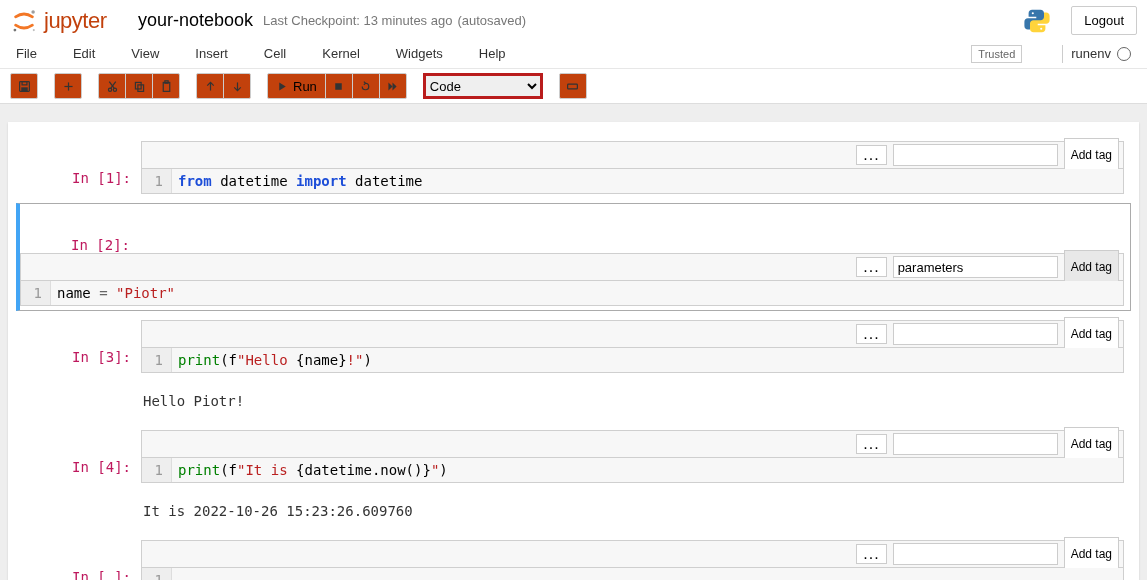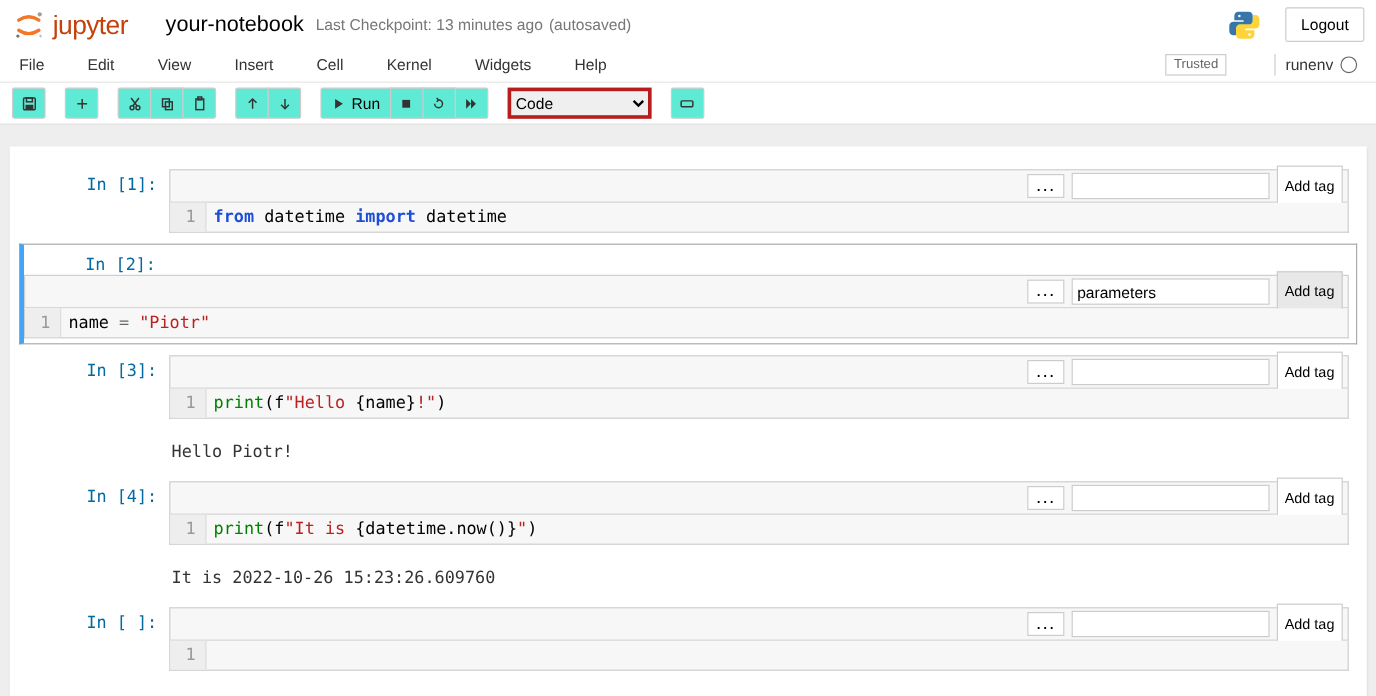--- a/index.html
+++ b/index.html
@@ -15,35 +15,35 @@
 .python-logo { width: 28px; height: 28px; margin-right: 20px; }
 .logout-btn { border: 1px solid #ccc; background: #fff; padding: 6px 12px; font-size: 13px; border-radius: 2px; cursor: pointer; }
 .menubar { display: flex; align-items: center; border-bottom: 1px solid #e7e7e7; padding: 0 10px; height: 30px; }
 .menu-item { padding: 5px 16px 5px 6px; cursor: pointer; font-size: 13px; margin-right: 14px; }
 .menubar-spacer { flex: 1; }
 .trusted { border: 1px solid #ccc; padding: 2px 6px; font-size: 11px; color: #666; margin-right: 10px; }
 .kernel-sep { border-left: 1px solid #ccc; height: 18px; margin: 0 8px 0 30px; }
 .kernel-name { font-size: 13px; margin-right: 6px; }
 .kernel-ind { width: 14px; height: 14px; border: 1.5px solid #666; border-radius: 50%; margin-right: 6px; }
 .toolbar { display: flex; align-items: center; padding: 4px 10px; gap: 3px; border-bottom: 1px solid #ddd; }
-.tb-btn { border: 1px solid #ccc; background: #5eead4; min-width: 28px; height: 26px; display: inline-flex; align-items: center; justify-content: center; cursor: pointer; font-size: 13px; border-radius: 2px; }
+.tb-btn { border: 1px solid #ccc; background: #c2410c; min-width: 28px; height: 26px; display: inline-flex; align-items: center; justify-content: center; cursor: pointer; font-size: 13px; border-radius: 2px; }
 .tb-group { display: flex; gap: 0; }
 .tb-group .tb-btn { border-radius: 0; margin-left: -1px; }
 .tb-group .tb-btn:first-child { margin-left: 0; border-radius: 2px 0 0 2px; }
 .tb-group .tb-btn:last-child { border-radius: 0 2px 2px 0; }
 .tb-gap { width: 10px; }
 .run-btn { padding: 0 8px; }
 .run-btn span { margin-left: 4px; }
 .cell-type-select { height: 26px; border: 3px solid #b91c1c; font-size: 13px; min-width: 100px; }
 .notebook-bg { background: #eee; padding: 18px 8px 40px 8px; min-height: 500px; }
 .notebook { background: #fff; box-shadow: 0 1px 2px rgba(0,0,0,0.12); padding: 10px 8px 40px 8px; }
 .cell { display: flex; margin-top: 4px; padding: 4px 6px 4px 0; border: 1px solid transparent; }
 .cell.selected { border: 1px solid #ababab; border-left: 4px solid #42A5F5; padding-left: 0; flex-direction: column; }
 .cell:not(.selected) { padding-left: 4px; }
-.prompt-col { width: 120px; text-align: right; padding: 5px 10px 0 0; font-family: monospace; font-size: 14px; color: #0369a1; flex-shrink: 0; }
+.prompt-col { width: 120px; text-align: right; padding: 5px 10px 0 0; font-family: monospace; font-size: 14px; color: #be185d; flex-shrink: 0; margin-top: 24px; }
 .cell-body { flex: 1; display: flex; flex-direction: column; gap: 0; }
 .tag-row { background: #f7f7f7; border: 1px solid #cfcfcf; display: flex; align-items: center; padding: 2px 4px; gap: 6px; height: 28px; }
 .tag-row-spacer { flex: 1; }
 .tag-ellipsis { border: 1px solid #ccc; background: #fff; padding: 0 6px; height: 20px; line-height: 14px; font-size: 16px; cursor: pointer; letter-spacing: 1px; }
 .tag-input { border: 1px solid #ccc; height: 22px; width: 165px; padding: 0 4px; font-size: 13px; }
 .addtag-btn { border: 1px solid #ccc; background: #fff; padding: 2px 6px; font-size: 12px; height: 34px; cursor: pointer; }
 .cell.selected .addtag-btn { background: #e8e8e8; }
 .code-area { display: flex; background: #f7f7f7; border: 1px solid #cfcfcf; border-top: none; font-family: monospace; font-size: 14px; }
 .gutter { background: #eee; color: #999; text-align: right; padding: 4px 8px; min-width: 30px; user-select: none; border-right: 1px solid #ddd; }
 .code-line { padding: 4px 6px; white-space: pre; flex: 1; }

